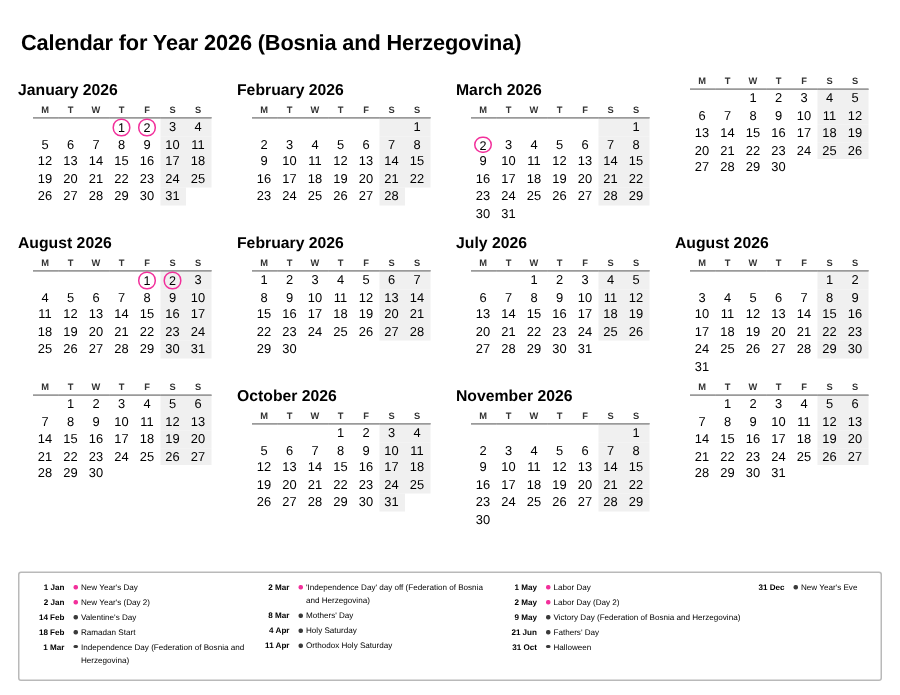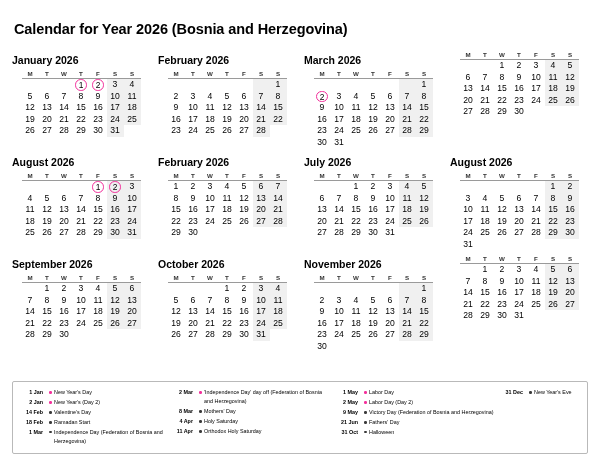--- a/index.html
+++ b/index.html
@@ -591,21 +591,20 @@
               <td class="empty">&nbsp;</td>
               <td class="empty">&nbsp;</td>
               <td class="empty">&nbsp;</td>
               <td class="empty">&nbsp;</td>
               <td class="empty">&nbsp;</td>
             </tr>
           </tbody>
         </table>
       </div>
       <div class="month">
-        <div class="month-name">September 2026</div>
         <table class="cal">
           <thead>
             <tr>
               <th>M</th>
               <th>T</th>
               <th>W</th>
               <th>T</th>
               <th>F</th>
               <th>S</th>
               <th>S</th>

